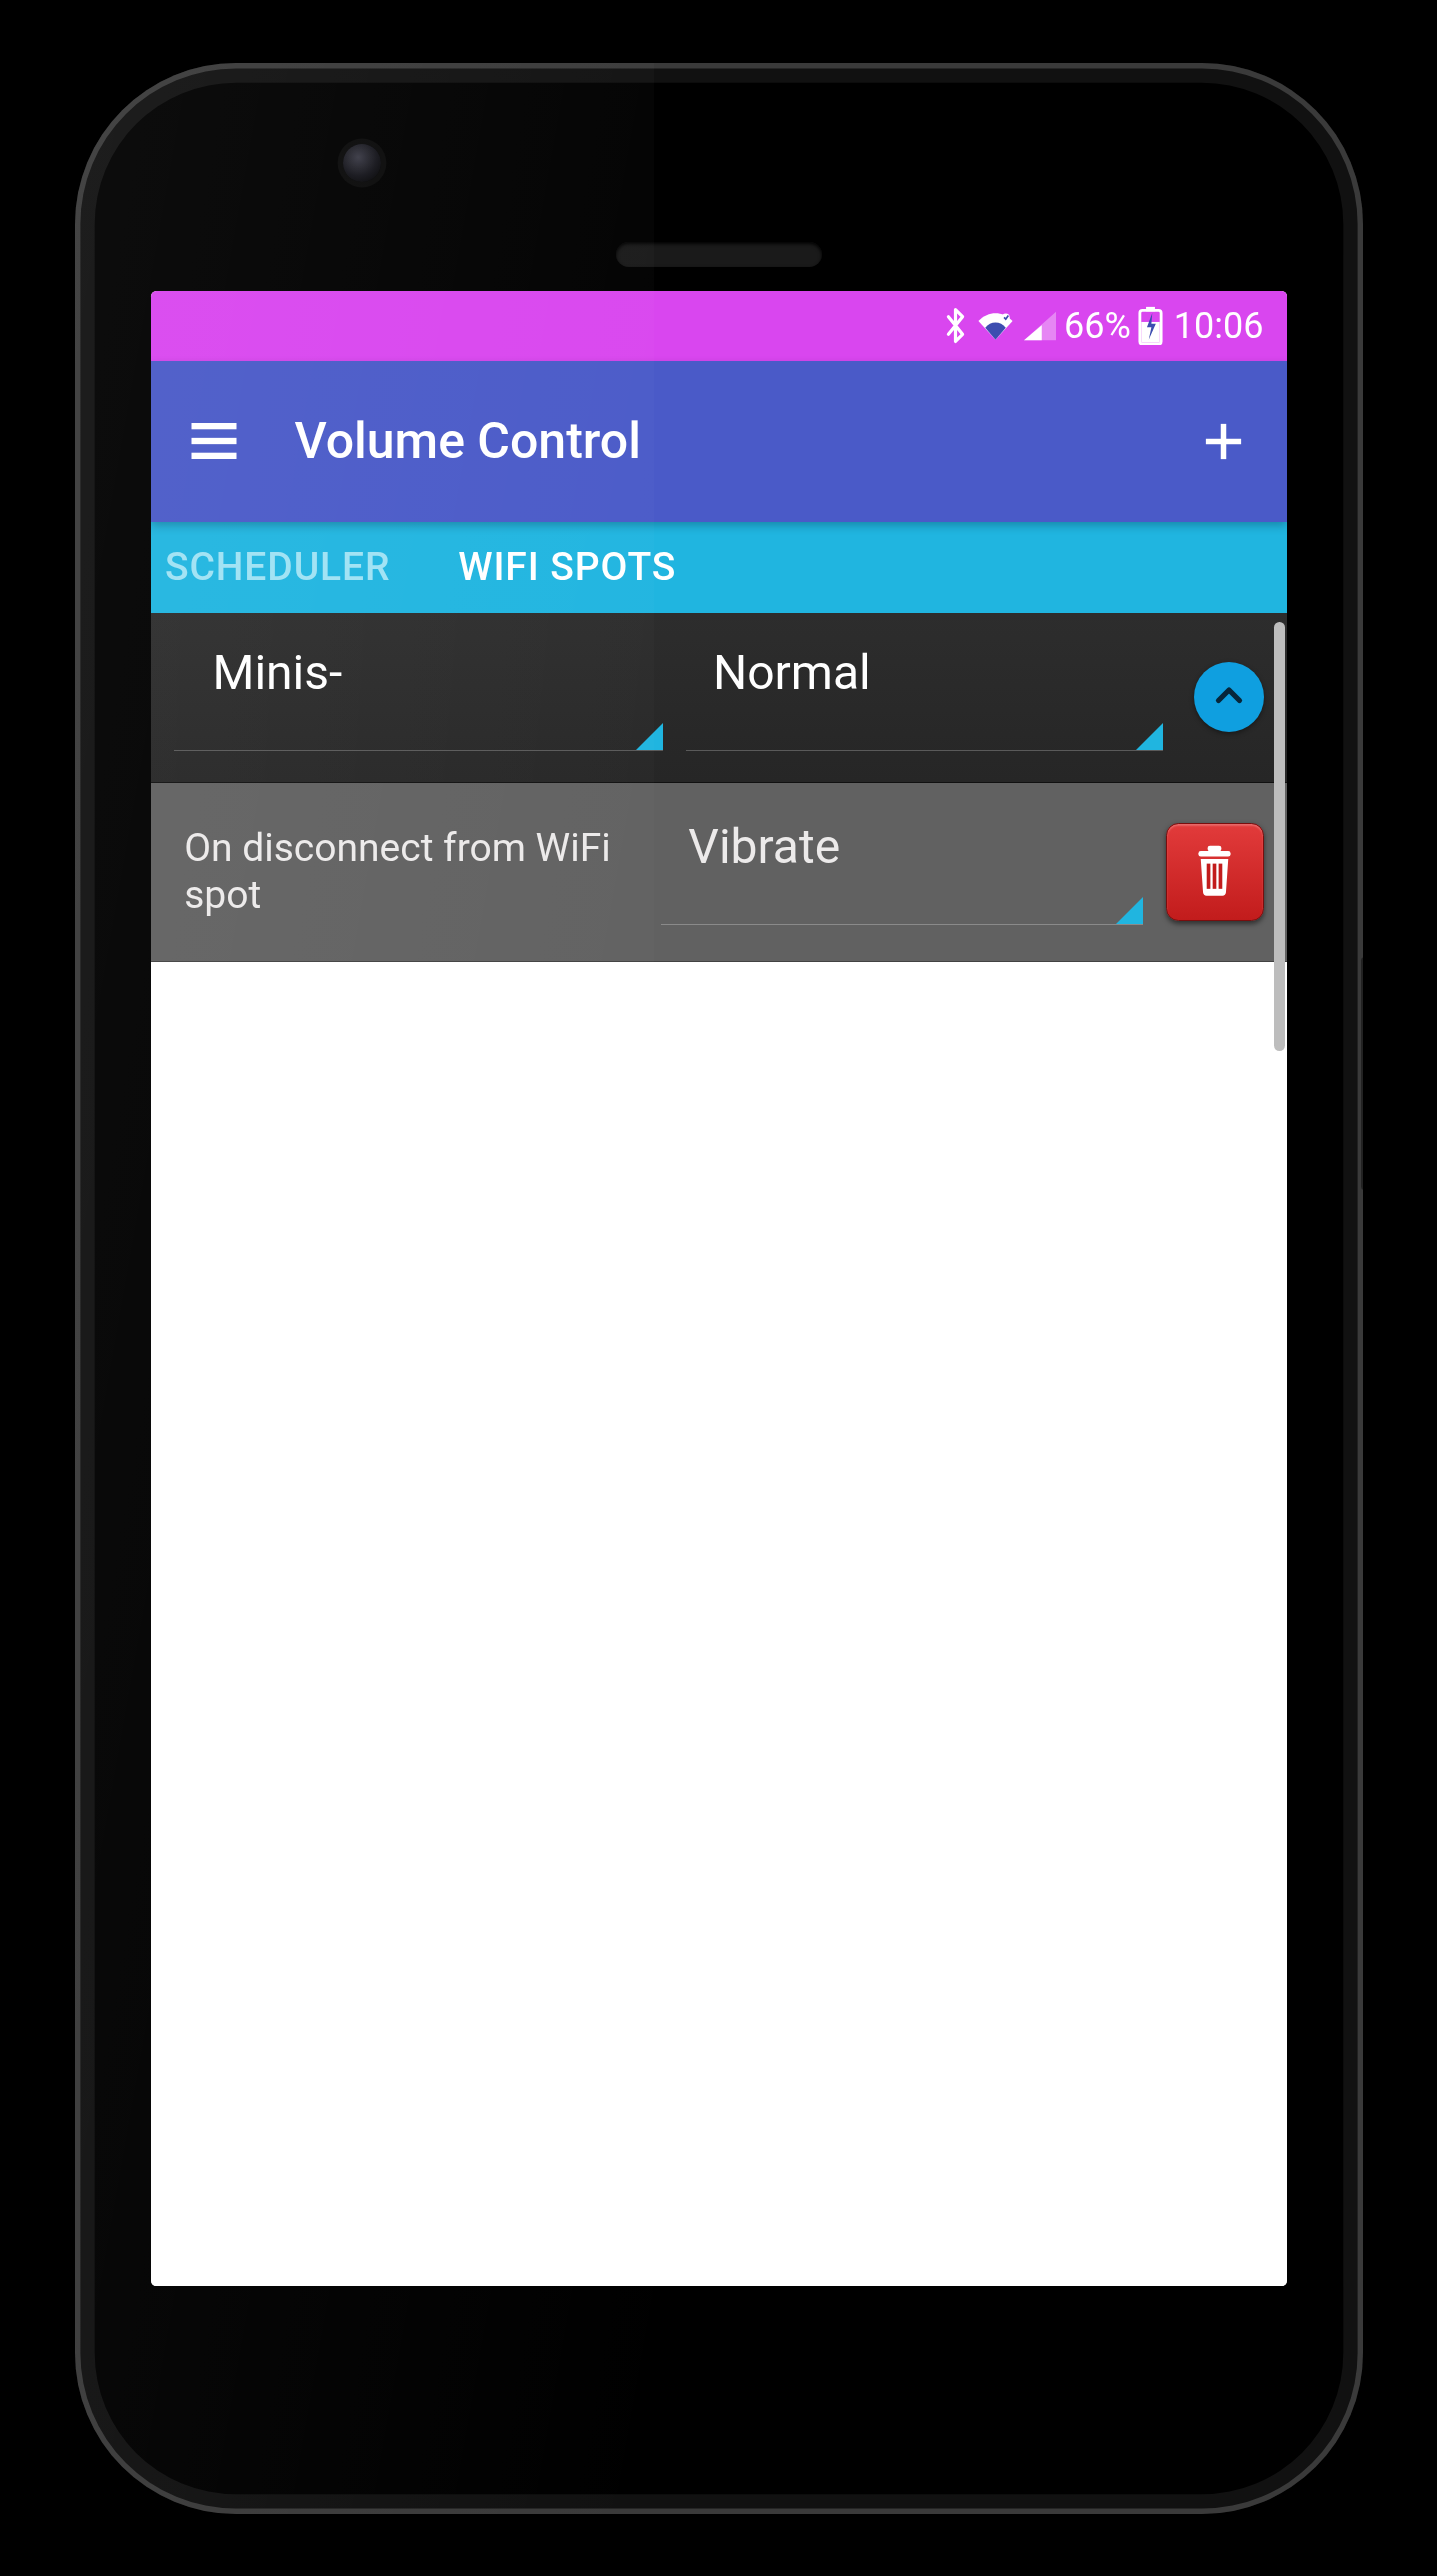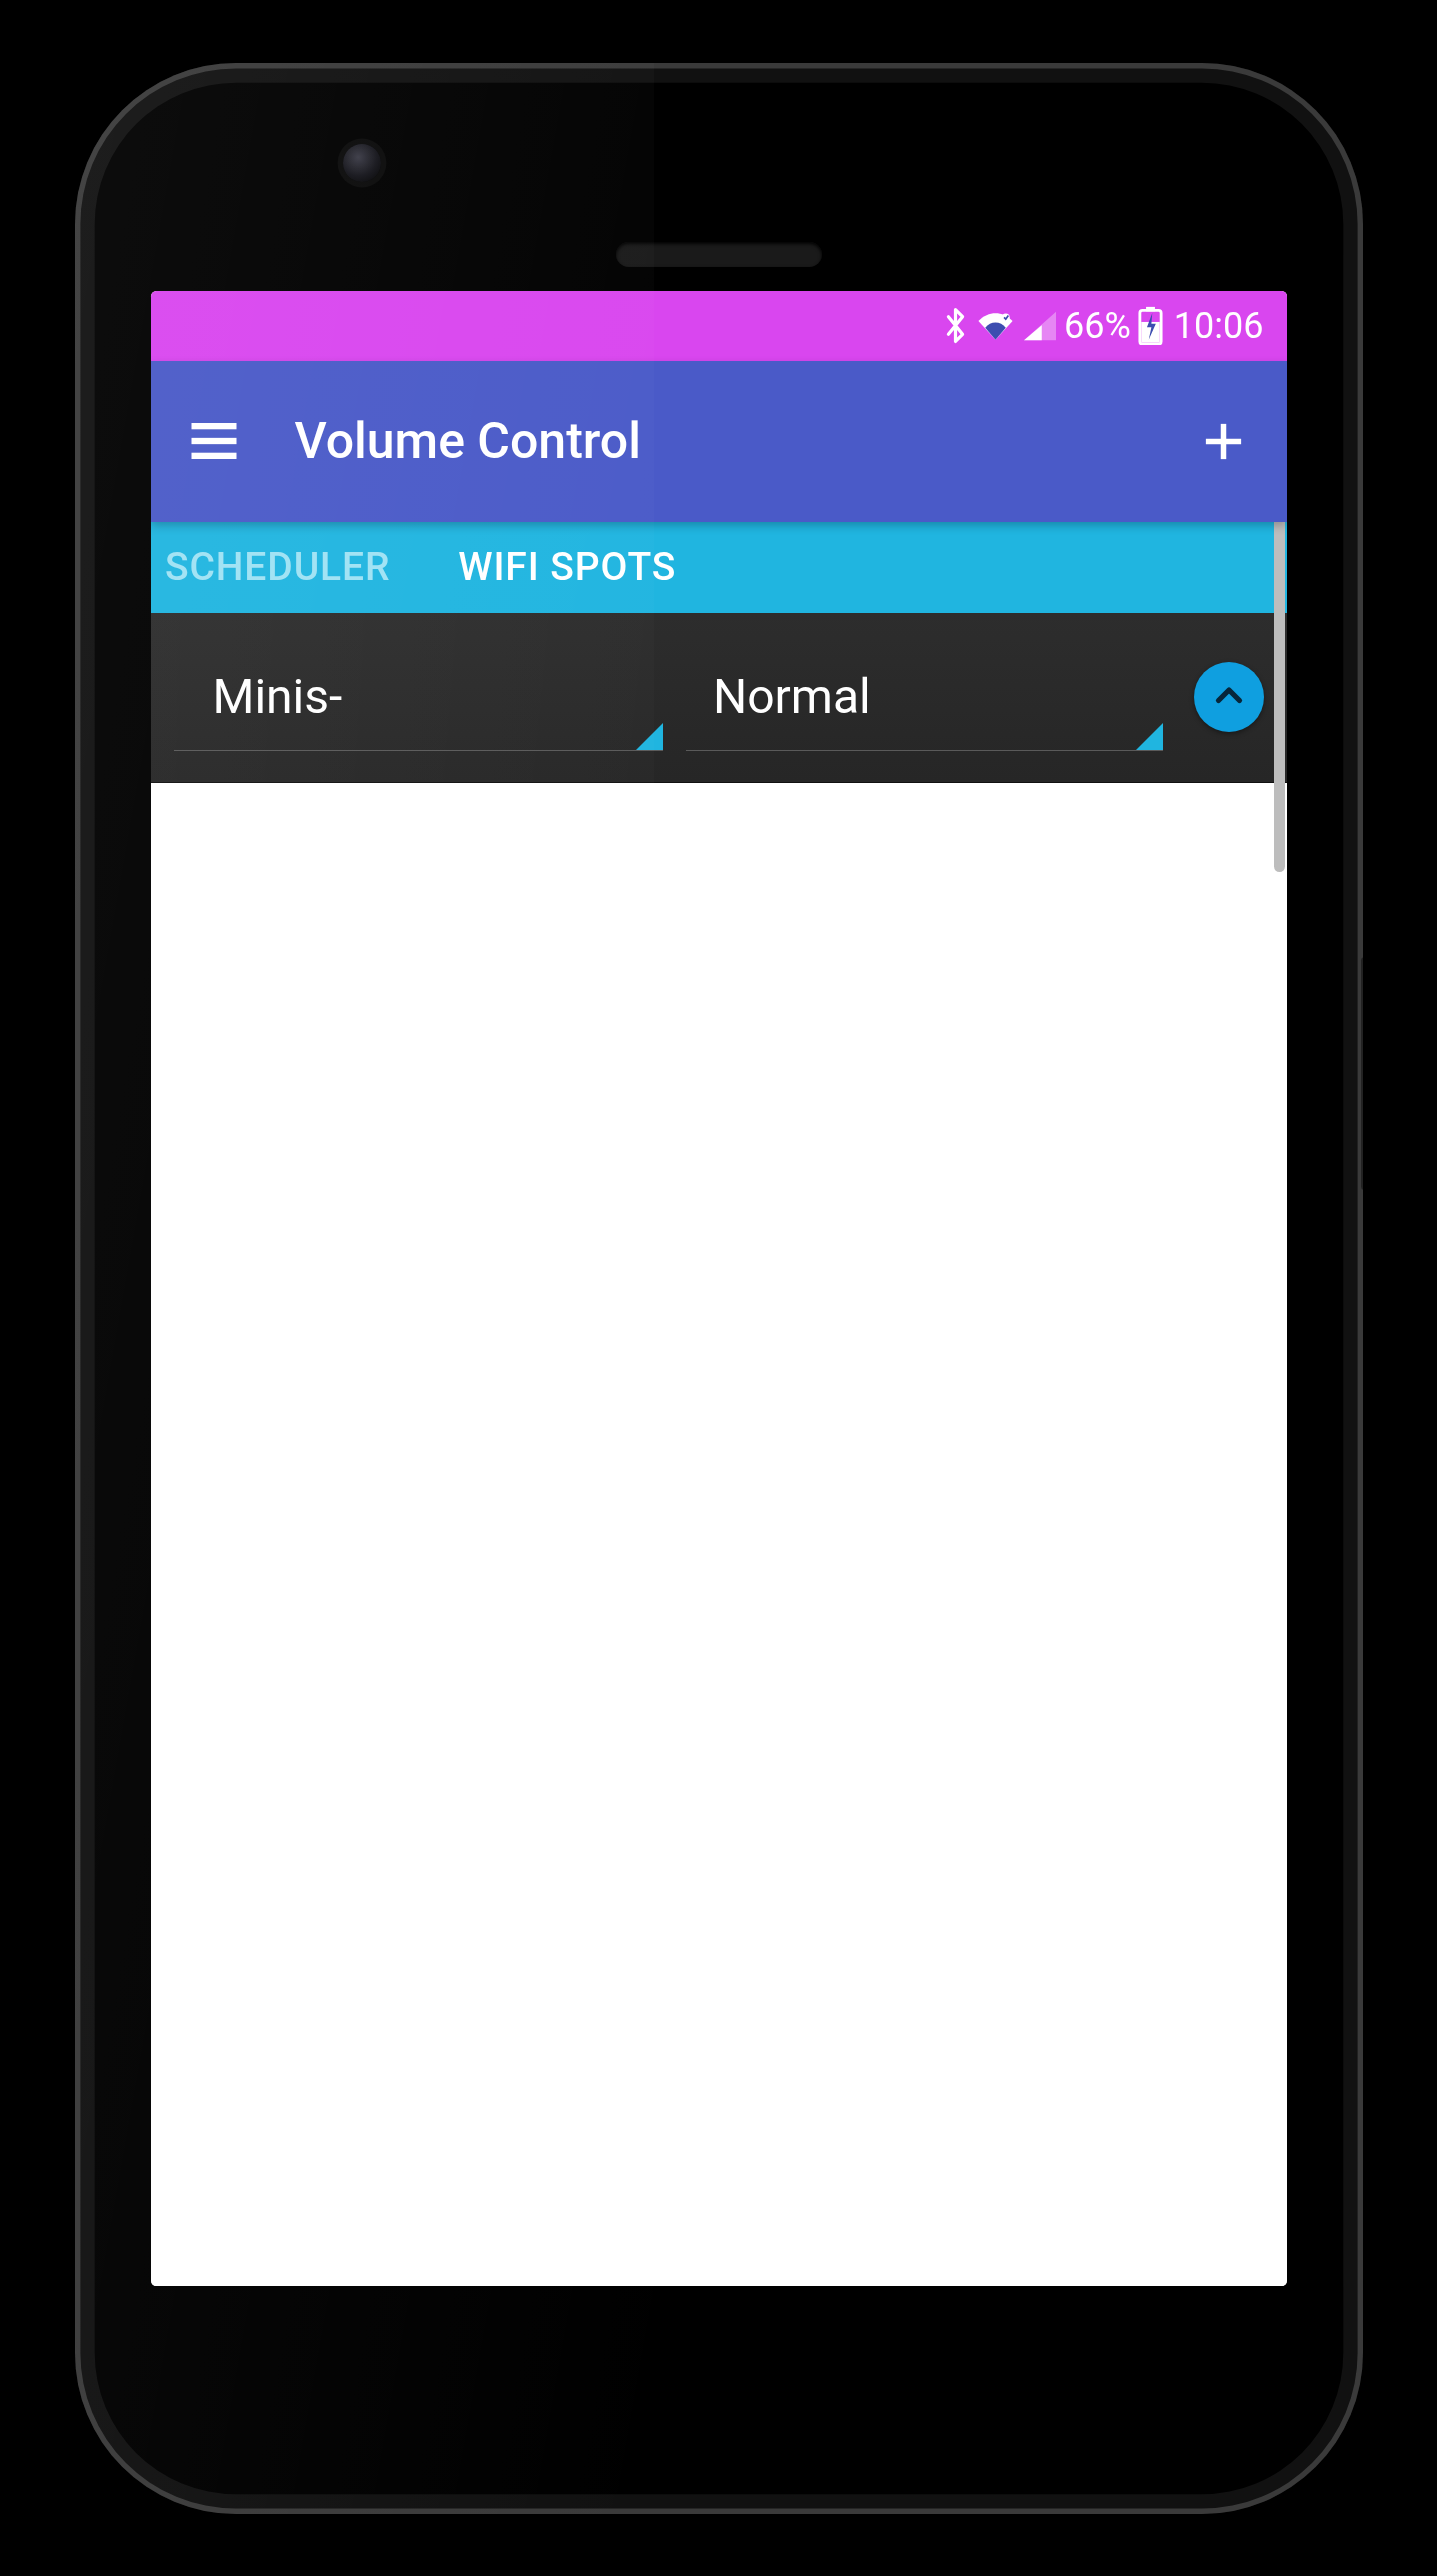--- a/index.html
+++ b/index.html
@@ -139,21 +139,20 @@
     background: #616161;
     color: #eceaea;
     border-bottom: 0.9px solid #424242;
   }
 
   .spinner {
     position: relative;
     flex: 1;
     height: 107px;
     display: flex;
-    align-items: center;
     font-size: 48px;
     padding-left: 27px;
     border-bottom: 1.8px solid #5a5a5a;
     cursor: pointer;
   }
   .spinner .tri {
     position: absolute;
     right: 0; bottom: 0;
     width: 0; height: 0;
     border-style: solid;
@@ -281,20 +280,39 @@
       </div>
       <div class="collapse-btn">
         <span>
           <svg width="36" height="36" viewBox="0 0 24 24">
             <path d="M5 15 L12 8 L19 15" fill="none" stroke="#07263a" stroke-width="3.5" stroke-linecap="round" stroke-linejoin="round"></path>
           </svg>
         </span>
       </div>
     </div>
 
+    <div class="row row2">
+      <div class="left-label">On disconnect from WiFi spot</div>
+      <div class="spinner">
+        <span>Vibrate</span>
+        <div class="tri"></div>
+      </div>
+      <div class="delete-btn">
+        <span>
+          <svg width="55" height="55" viewBox="0 0 24 24" fill="#fff">
+            <rect x="5" y="3.5" width="14" height="2.4" rx="1"></rect>
+            <rect x="9" y="1.2" width="6" height="2.4" rx="1"></rect>
+            <path d="M6 7 H18 L17 21.5 C17 22.3 16.3 23 15.5 23 H8.5 C7.7 23 7 22.3 7 21.5 Z"></path>
+            <rect x="8.6" y="9" width="1.6" height="11" fill="#c21c1c"></rect>
+            <rect x="11.2" y="9" width="1.6" height="11" fill="#c21c1c"></rect>
+            <rect x="13.8" y="9" width="1.6" height="11" fill="#c21c1c"></rect>
+          </svg>
+        </span>
+      </div>
+    </div>
 
     <div class="content-rest">
       <div class="scroll-indicator"></div>
     </div>
 
   </div>
 </div>
 
 
 </body></html>

